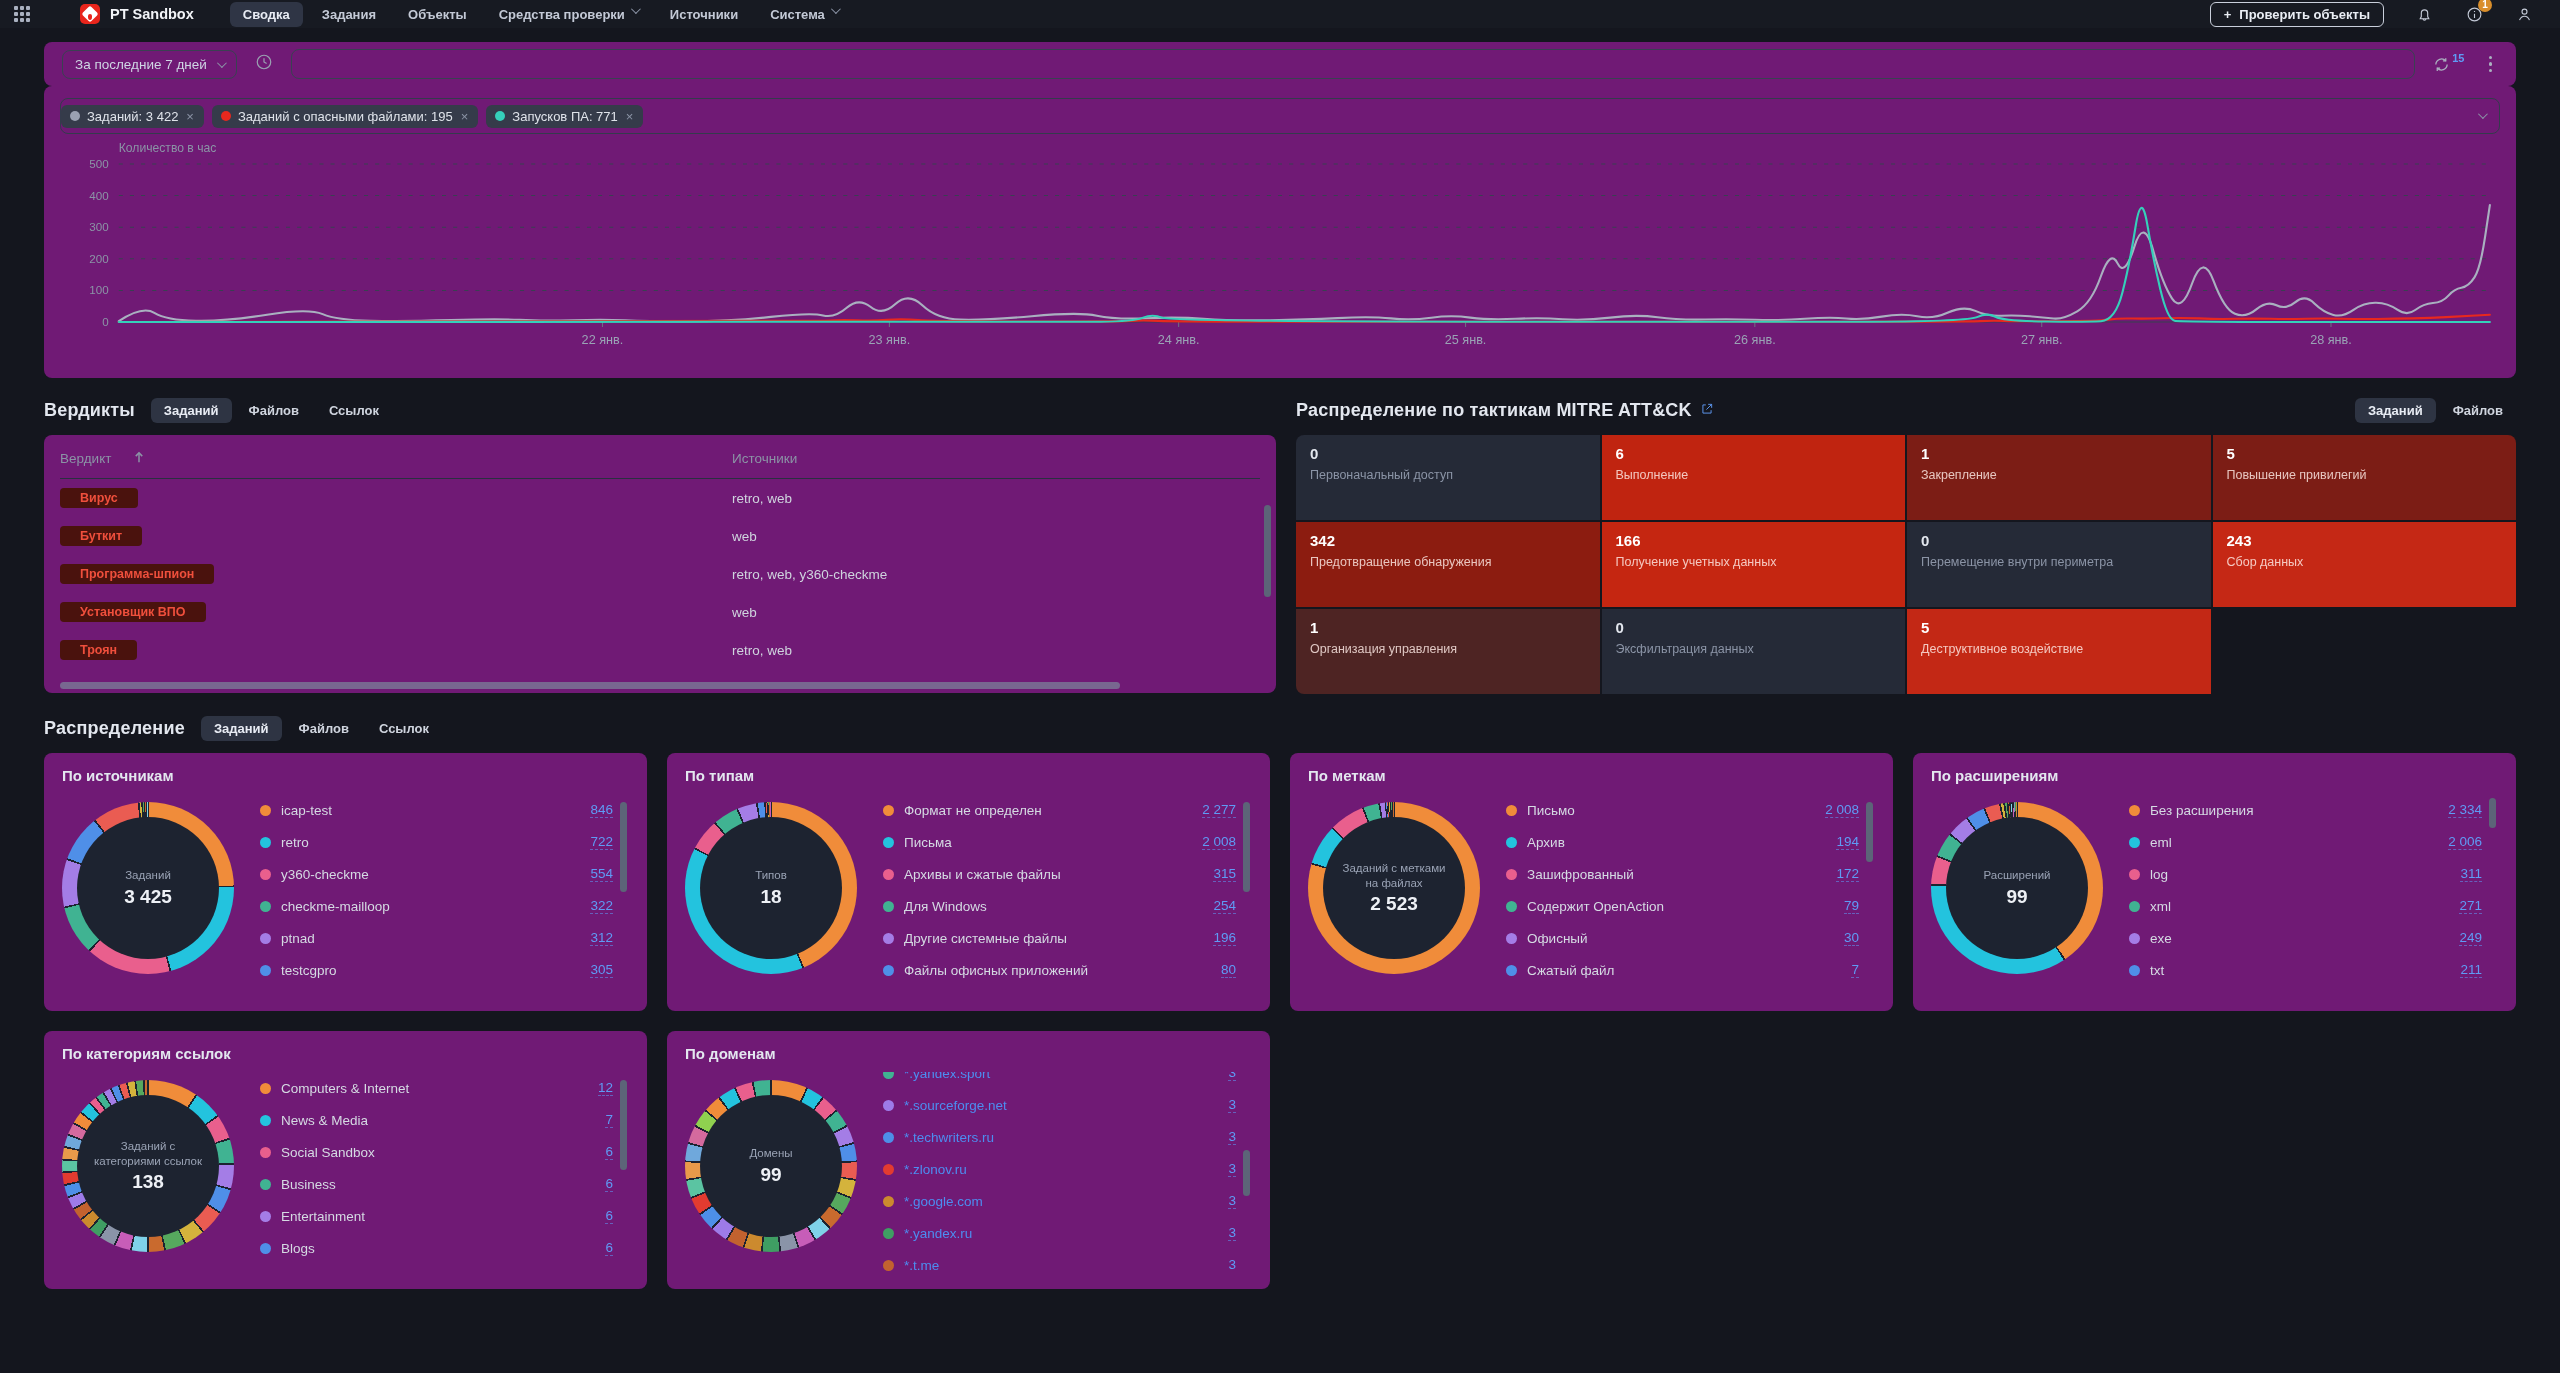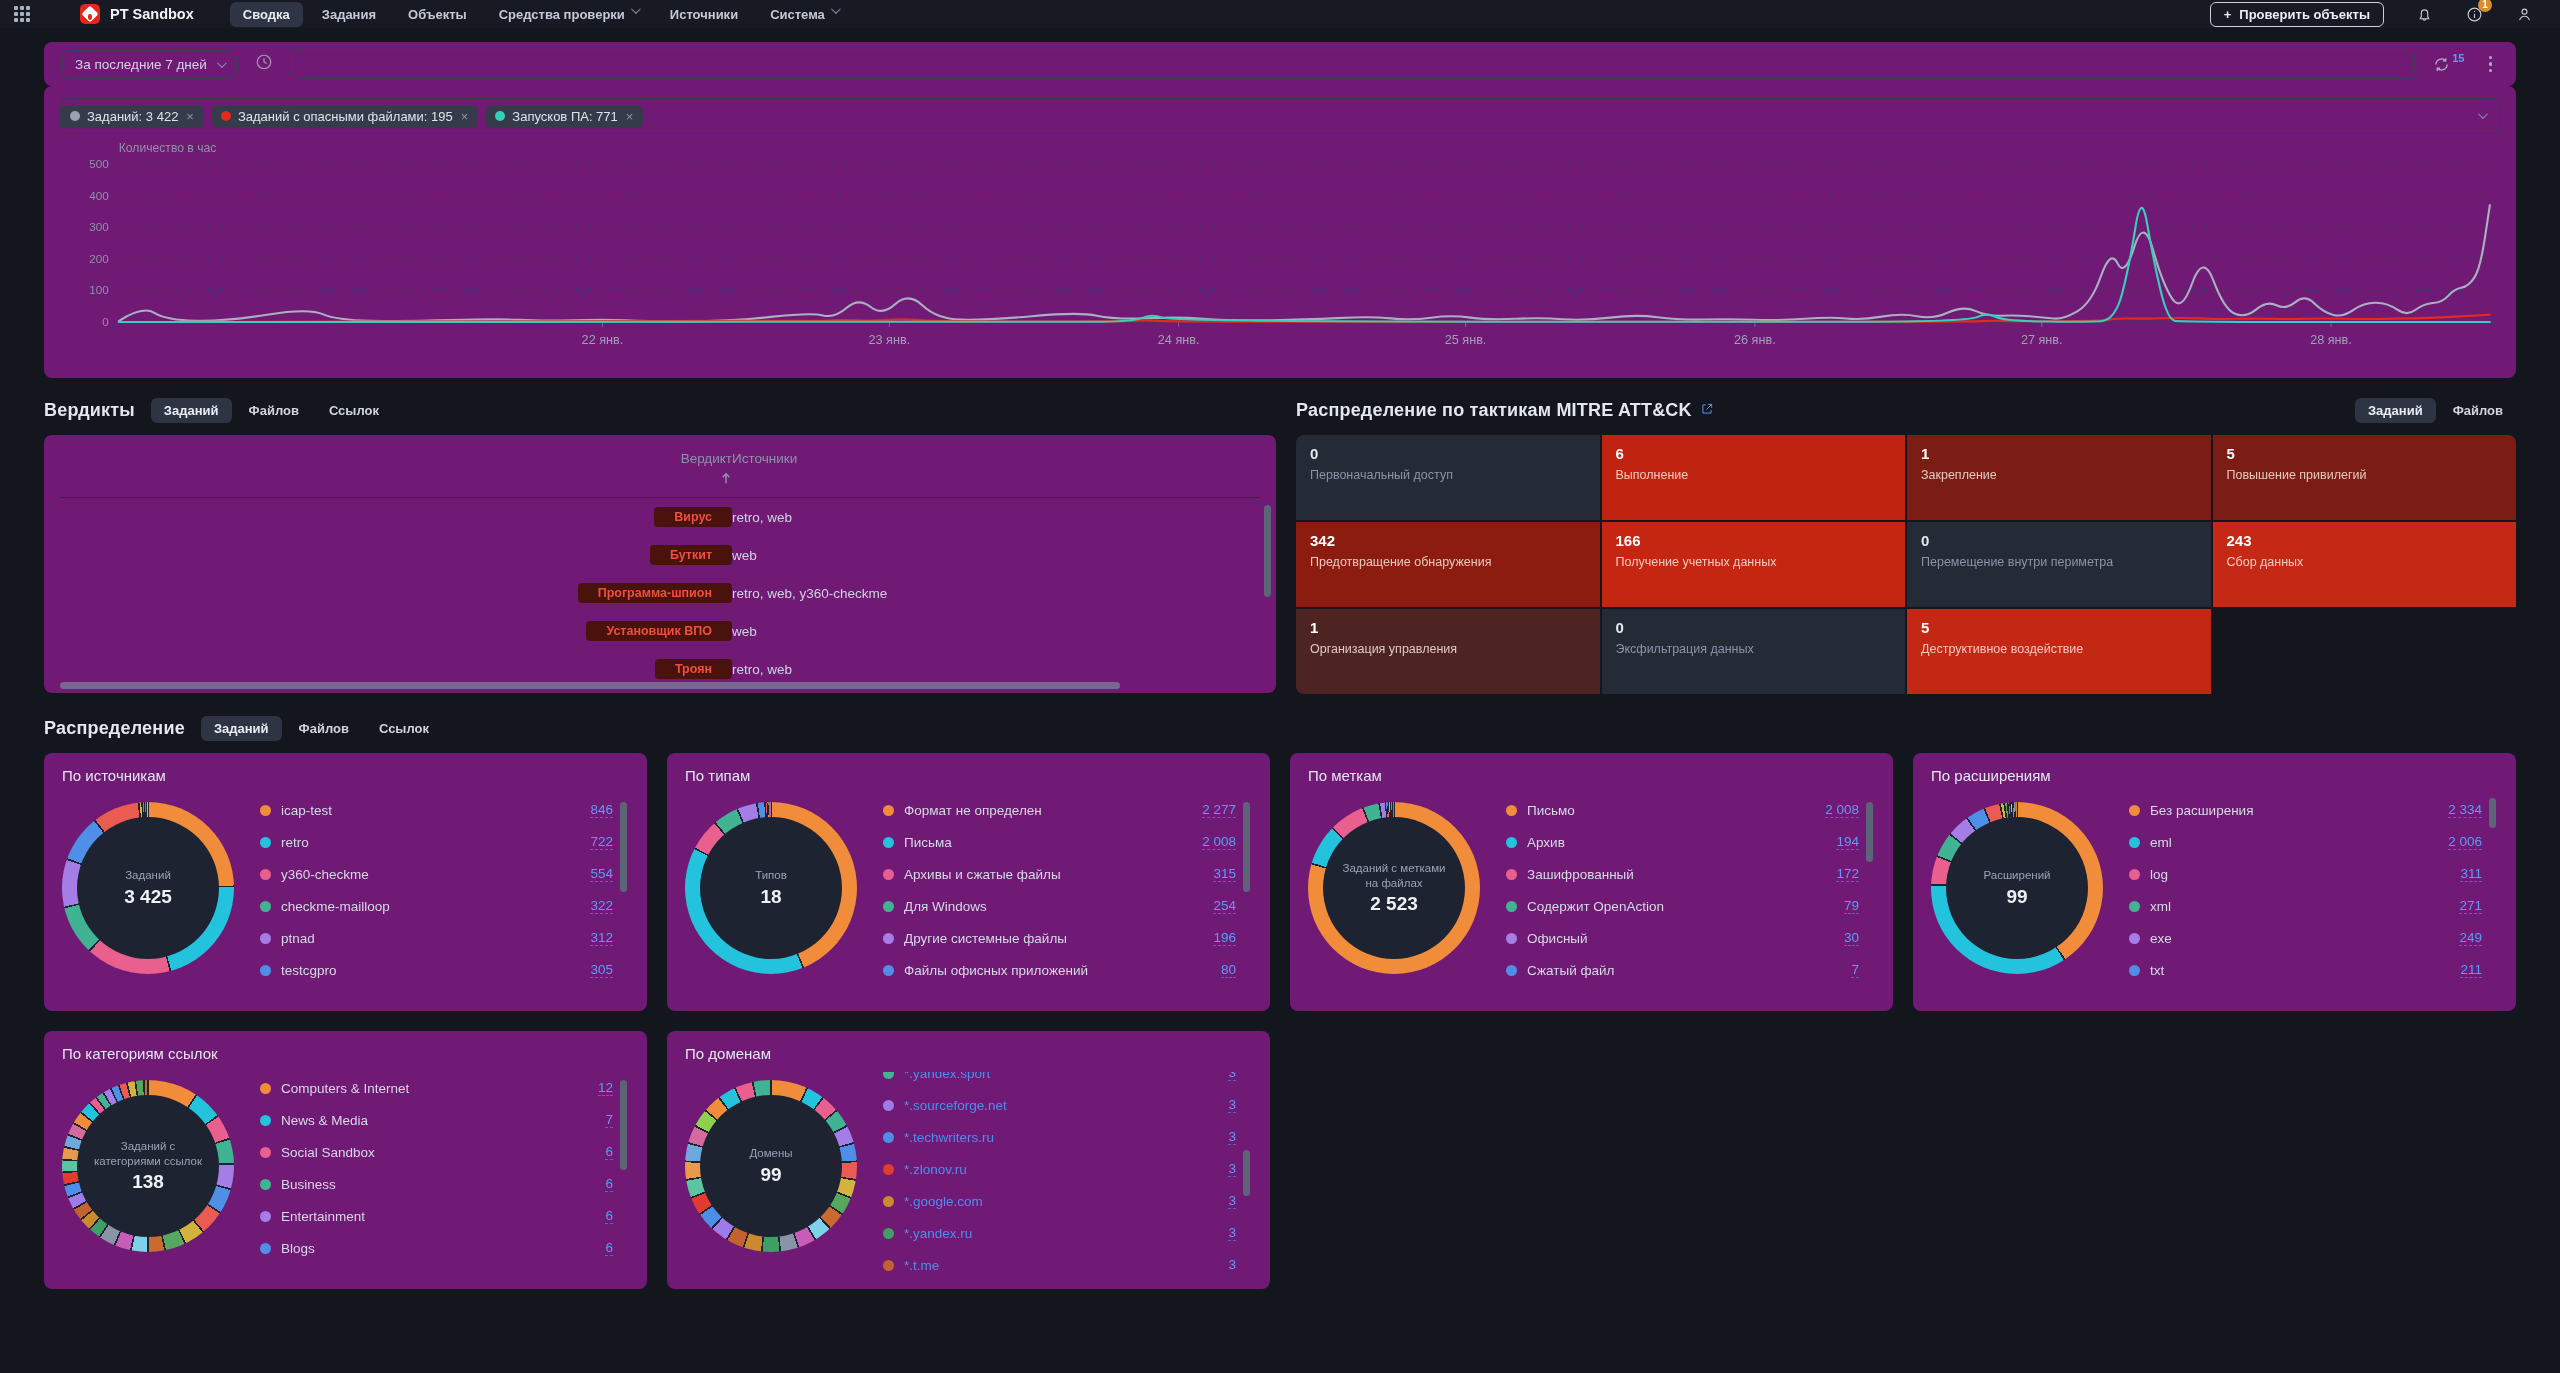--- a/index.html
+++ b/index.html
@@ -42,37 +42,37 @@
   .chips { display:flex; gap:8px; align-items:center; }
   .chip { background:#353b4a; border-radius:6px; padding:4px 9px; display:flex; align-items:center; gap:7px; font-size:13px; color:#dfe3ea; white-space:nowrap; }
   .chip .dot { width:10px; height:10px; border-radius:50%; flex:0 0 auto; }
   .chip .x { color:#8b94a6; font-size:13px; cursor:pointer; padding:0 1px; }
   .chips-box .chev { position:absolute; right:14px; top:13px; }
   .two-col { display:flex; gap:20px; margin-top:6px; }
   .col-left { width:1232px; flex:0 0 auto; }
   .col-right { flex:1; }
   .verdict-card { position:relative; padding:4px 16px 14px 16px; height:258px; }
   .vc-head { display:flex; font-size:13.5px; color:#8b94a6; padding:12px 0 12px 0; border-bottom:1px solid #2a3040; }
-  .vc-col1 { width:56%; display:flex; gap:6px; align-items:flex-end;flex-direction:column; }
+  .vc-col1 { width:56%; display:flex; gap:22px; align-items:flex-start; }
   .vrow { display:flex; align-items:center; height:38px; font-size:13.5px; }
   .vbadge { background:#4a120d; color:#ef4f3c; border-radius:4px; padding:3px 20px; font-size:12.5px; font-weight:bold; }
   .vsrc { color:#cfd4de; }
   .hscroll { position:absolute; left:16px; bottom:4px; height:7px; width:1060px; background:#7b8299; opacity:.75; border-radius:4px; }
   .vscroll { position:absolute; right:5px; top:70px; height:92px; width:7px; background:#5c6478; border-radius:4px; }
   .mitre-grid { display:grid; grid-template-columns:repeat(4,1fr); grid-auto-rows:85px; gap:2px; border-radius:8px; overflow:hidden; height:259px; }
   .mcell { padding:10px 14px; }
   .mcell .mv { font-size:15px; font-weight:bold; color:#fff; margin-bottom:6px; }
   .mcell .ml { font-size:12.5px; color:rgba(255,235,230,.82); }
   .mcell.muted .mv { color:#e3e7ee; }
   .mcell.muted .ml { color:#8b94a6; }
   .ext-icon { display:inline-block; margin-left:8px; }
   .ext-icon svg { stroke:#5f9bf5; fill:none; stroke-width:1.6; }
   .cards-row { display:grid; grid-template-columns:repeat(4,1fr); gap:20px; margin-bottom:20px; }
   .dcard { height:258px; padding:14px 18px; overflow:hidden; }
-  .dcard h3 { font-size:15px; font-weight:normal; color:#e3e7ef; margin-bottom:10px; }
+  .dcard h3 { font-size:15px; font-weight:bold; color:#e3e7ef; margin-bottom:10px; }
   .dbody { display:flex; gap:22px; height:200px; }
   .donut-wrap { width:176px; flex:0 0 auto; position:relative; }
   .donut { width:172px; height:172px; border-radius:50%; position:relative; margin-top:8px; }
   .donut .hole { position:absolute; inset:15px; background:#1d2330; border-radius:50%; }
   .dcenter { position:absolute; inset:0; display:flex; flex-direction:column; align-items:center; justify-content:center; text-align:center; padding:0 30px; }
   .dcenter .cl { font-size:11.5px; color:#9aa3b5; line-height:1.25; }
   .dcenter .cv { font-size:19px; font-weight:bold; color:#eef1f6; margin-top:3px; }
   .legend { flex:1; position:relative; overflow:hidden; padding-right:16px; }
   .legend.clip-top .lrow:first-child { margin-top:-15px; }
   .lrow { display:flex; align-items:center; height:32px; font-size:13.5px; }

